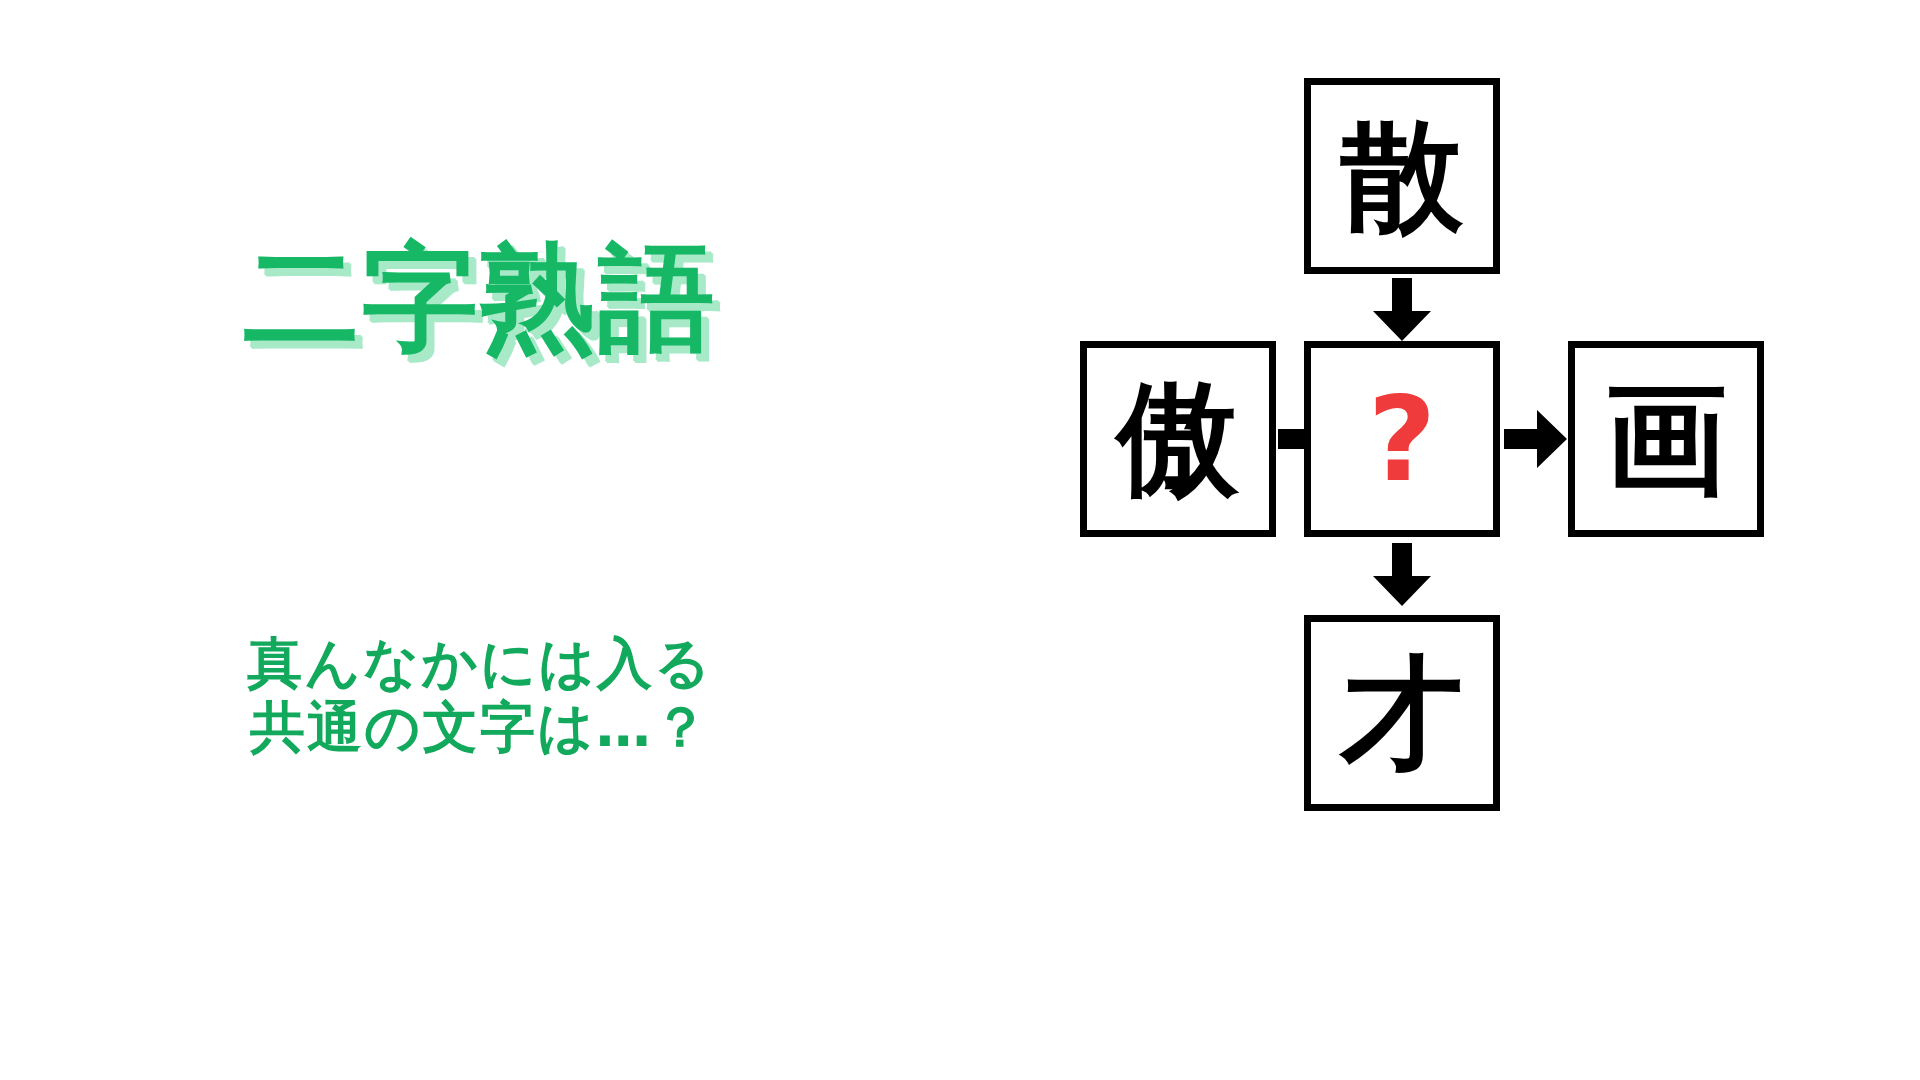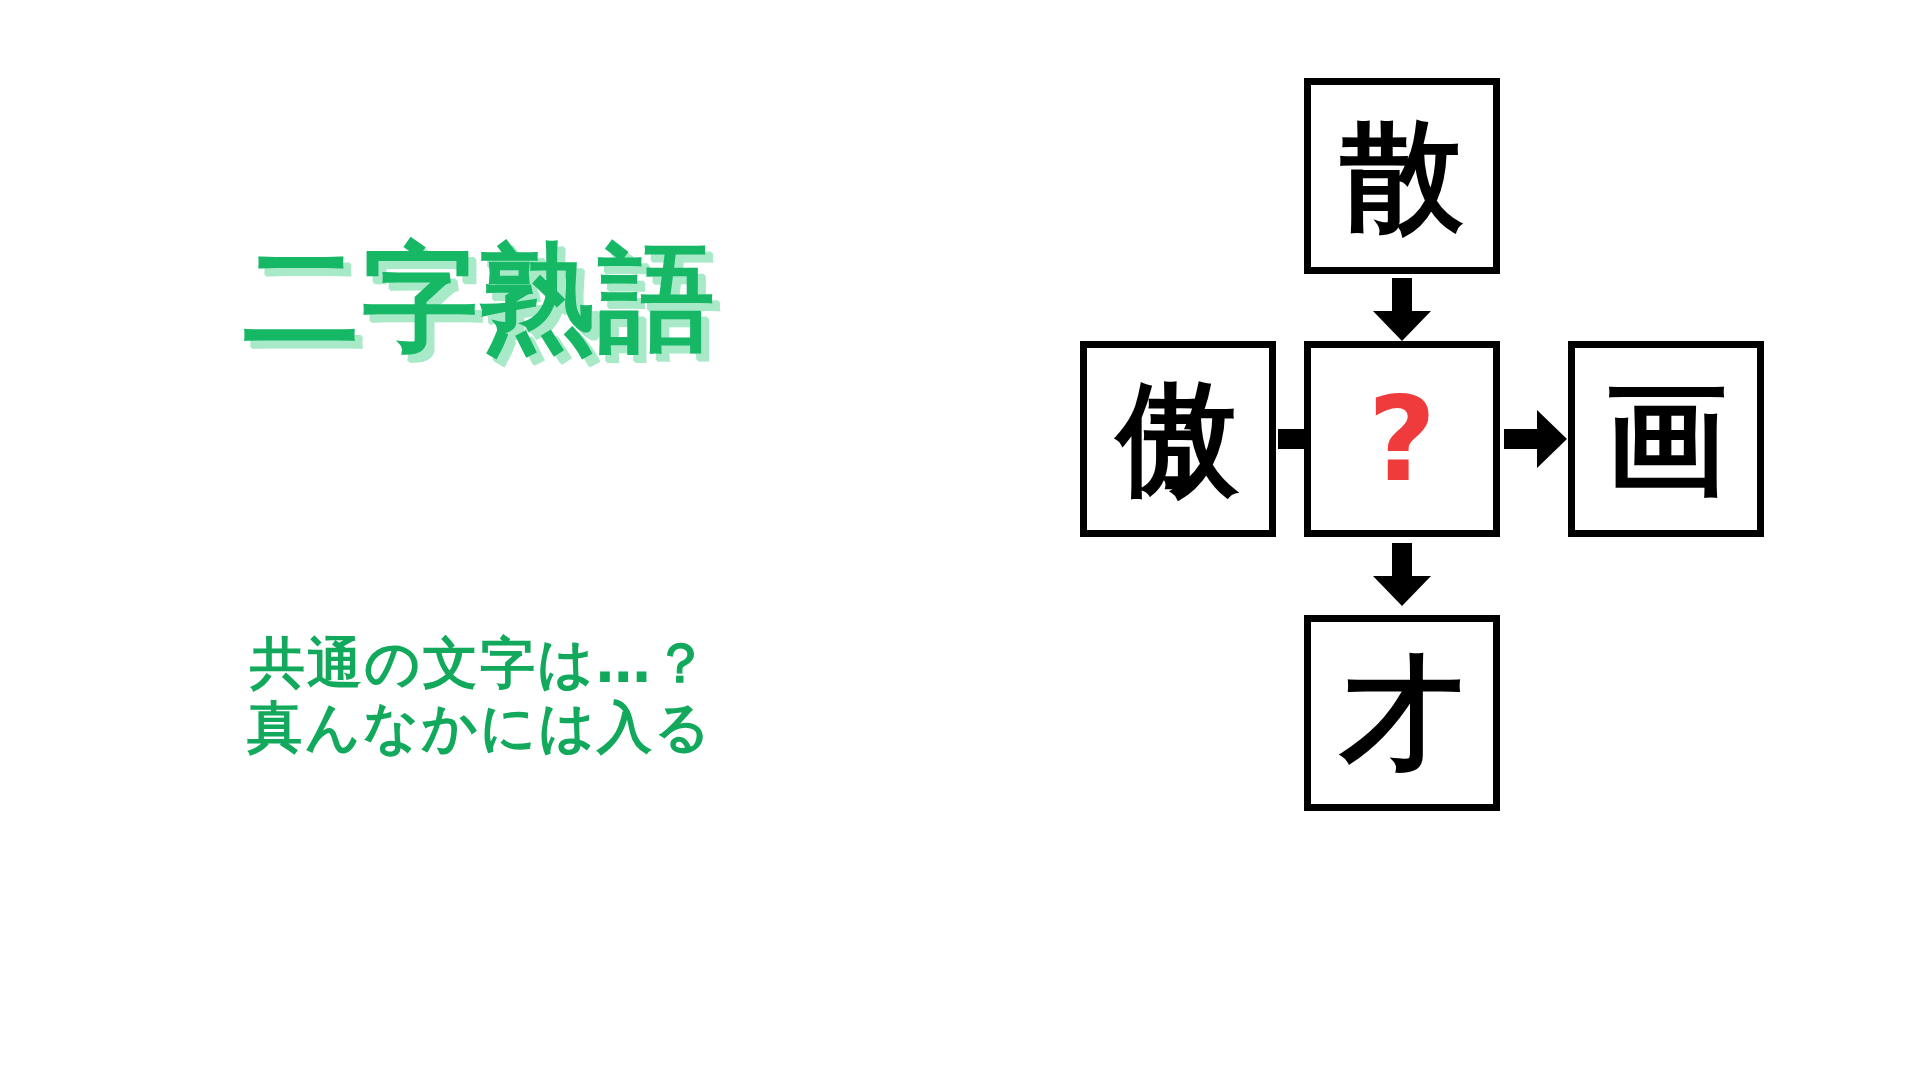--- a/index.html
+++ b/index.html
@@ -135,22 +135,22 @@
 
 <div id="stage">
 
   <div id="left-panel">
 
     <div class="title-block">
       <div class="title-line" id="title-line-1">二字熟語</div>
     </div>
 
     <div class="subtitle-block">
+      <div class="subtitle-line">真んなかには入る</div>
       <div class="subtitle-line">共通の文字は…？</div>
-      <div class="subtitle-line">真んなかには入る</div>
     </div>
 
   </div>
 
   <div id="puzzle">
 
     <div class="cell" id="cell-top">
       <span class="cell-char">散</span>
     </div>
 

